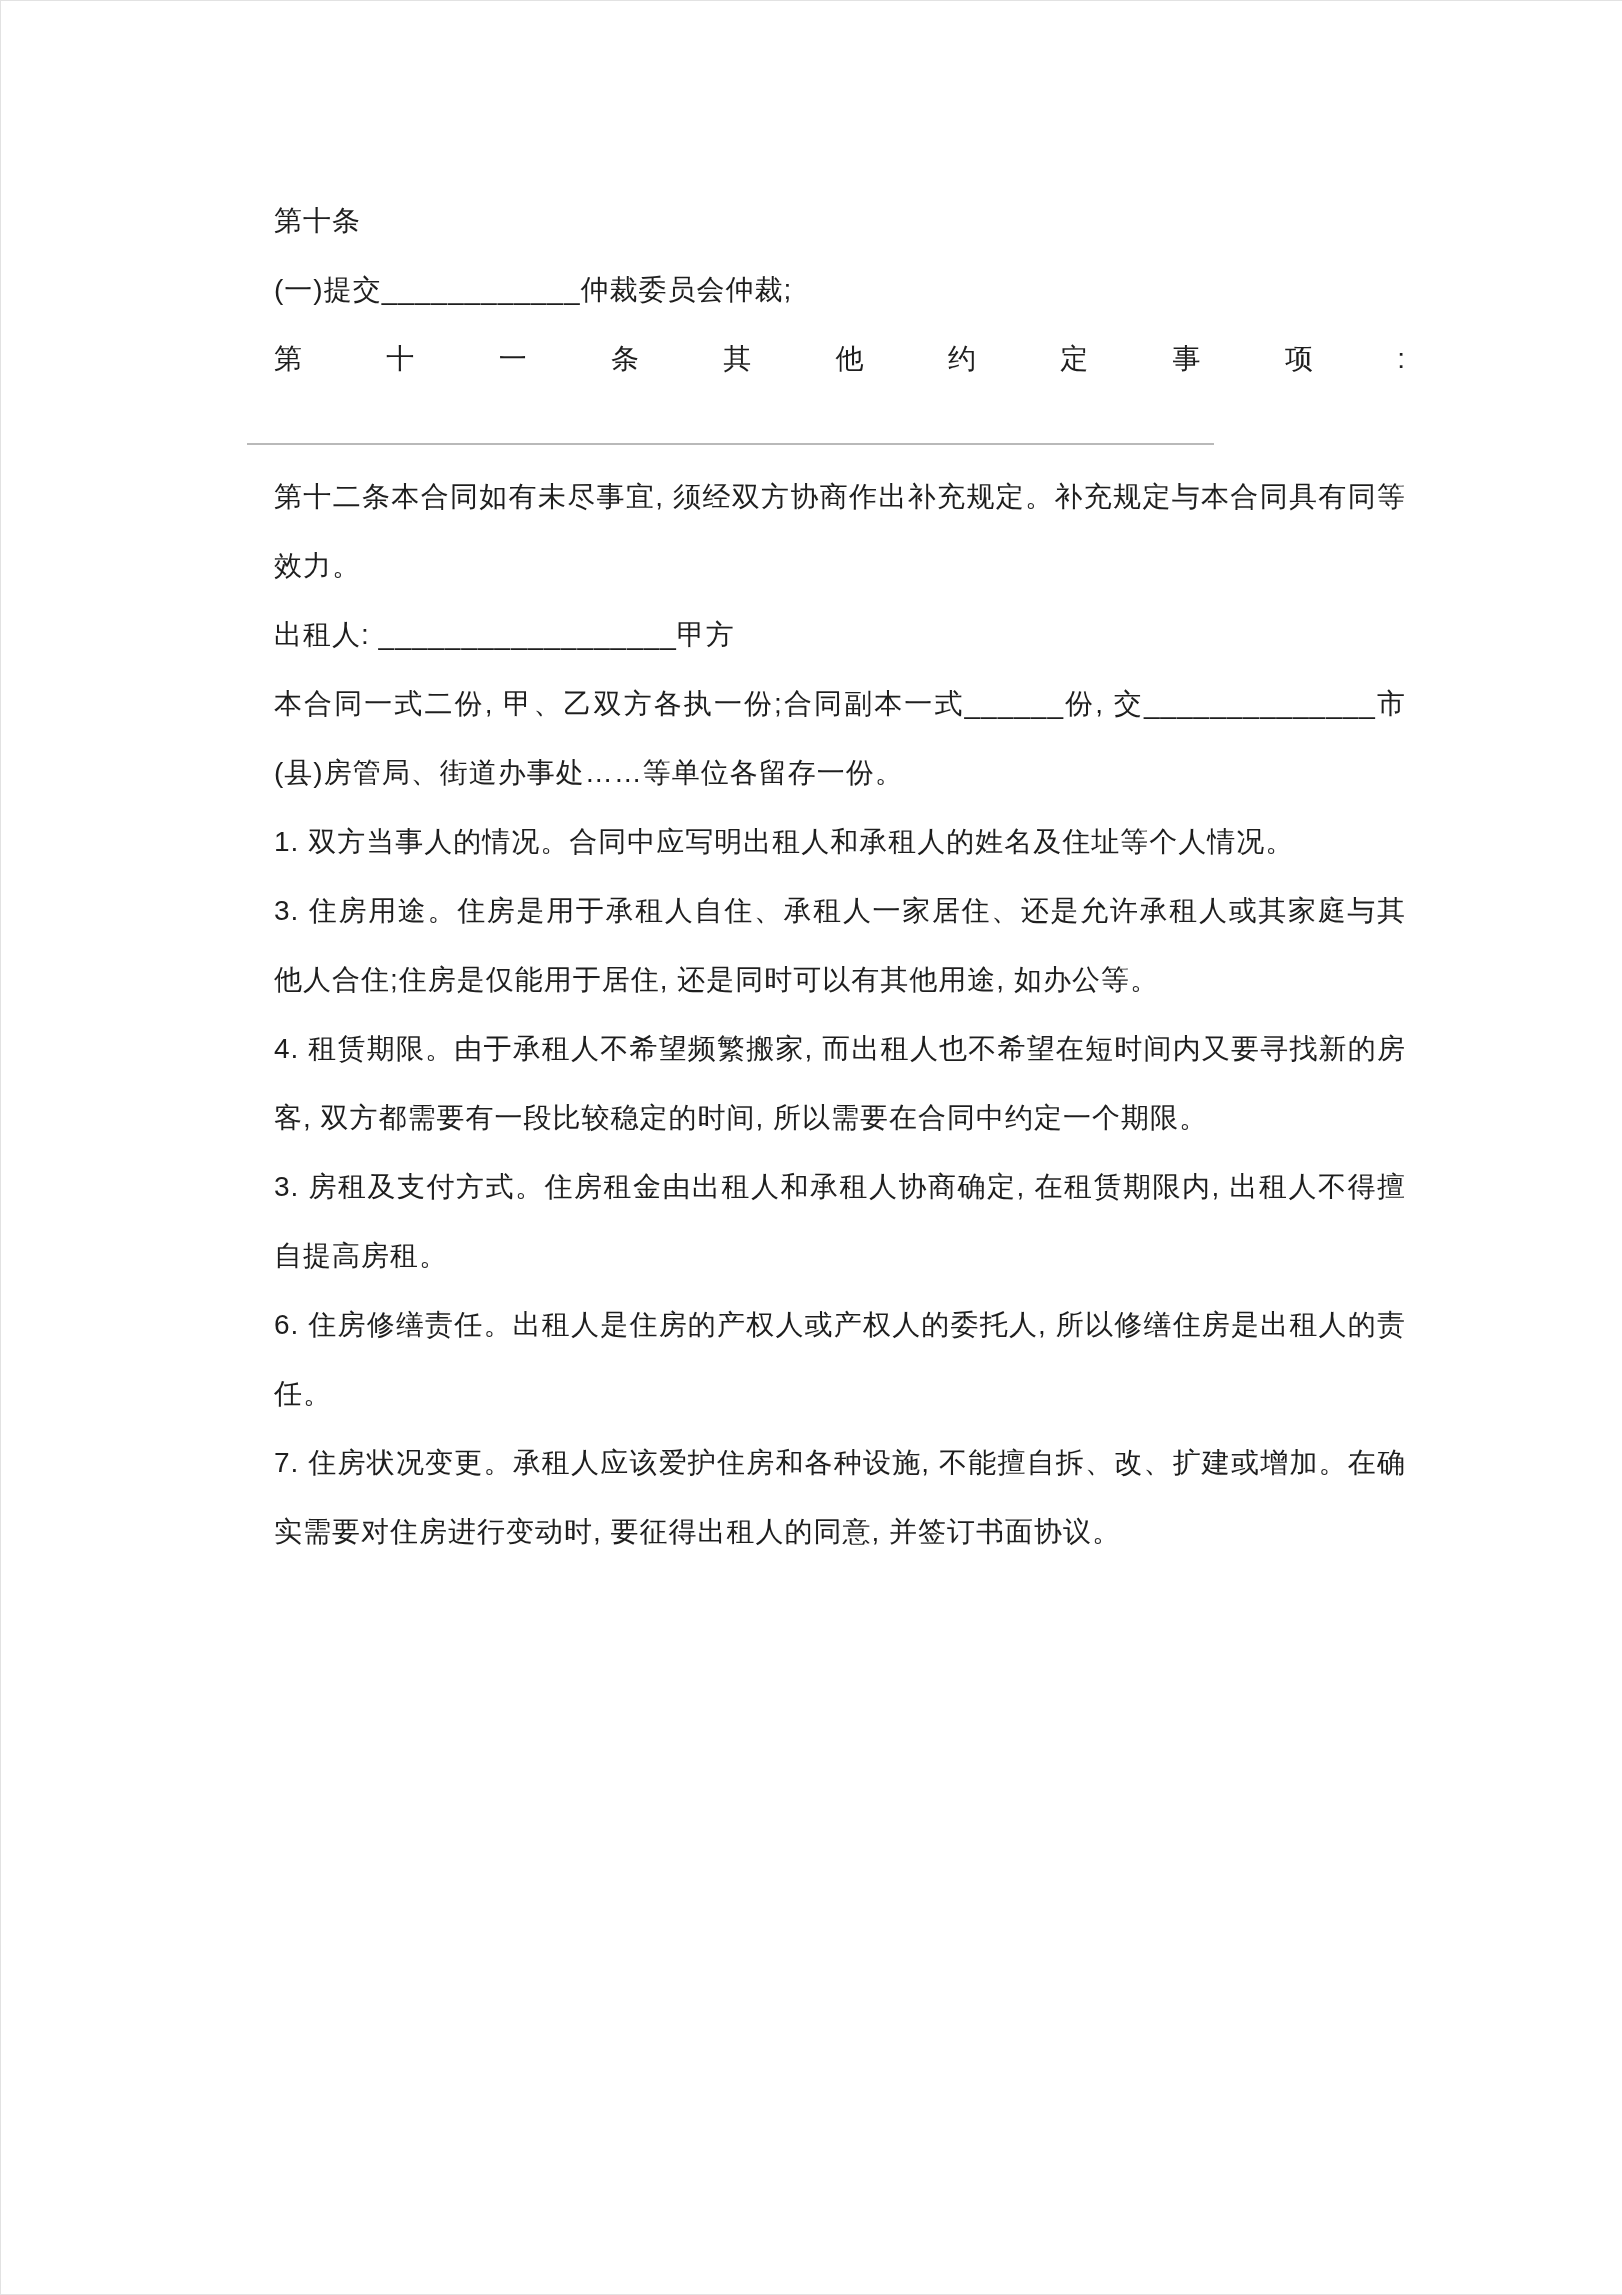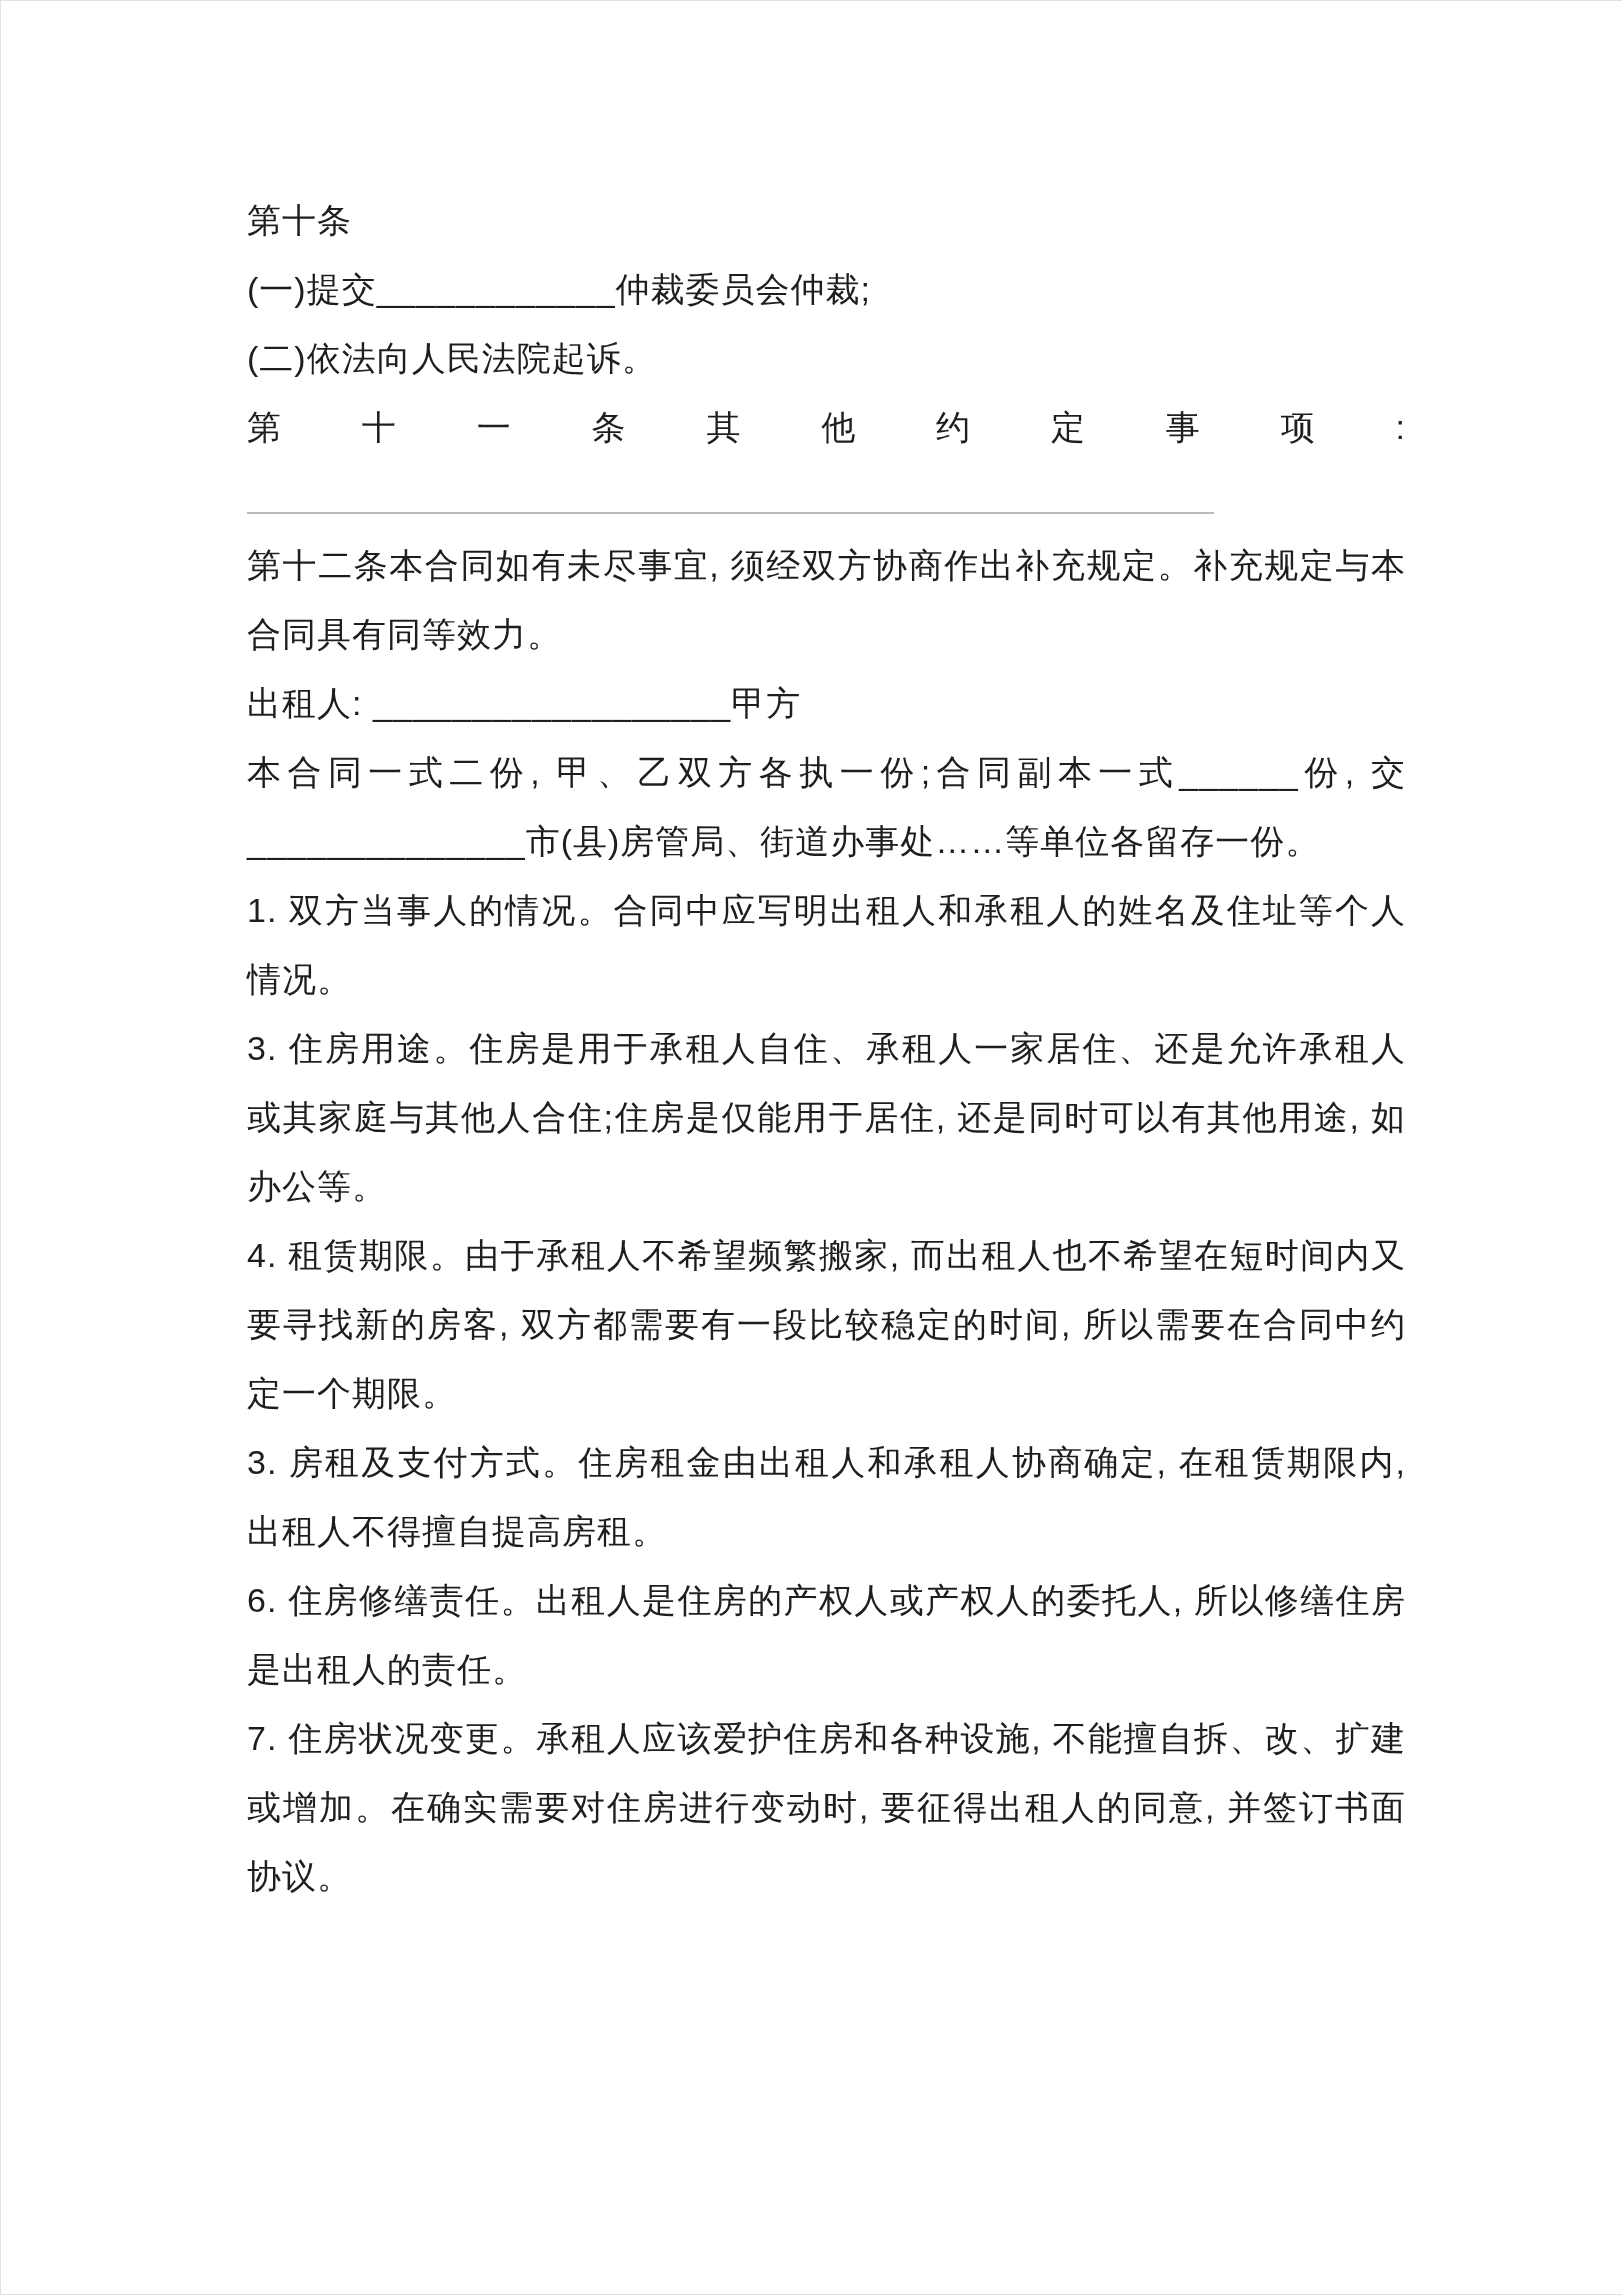--- a/index.html
+++ b/index.html
@@ -17,25 +17,26 @@
     height: 2295px;
     background: #ffffff;
     border: 1.3px solid #e2e2e2;
     padding: 185px 216px 0 246px;
     color: #1e1e1e;
   }
   .doc {
     width: 100%;
   }
   .para {
-    font-size: 34px;
+    font-size: 28px;
     line-height: 69px;
     text-align: justify;
     letter-spacing: 1px;
     word-break: break-word;
+    margin-left: 27px;
   }
   
   .justify-full {
     text-align: justify;
     text-align-last: justify;
     white-space: normal;
   }
   
   .fill-line {
     position: relative;
@@ -50,21 +51,20 @@
   }
 </style>
 </head>
 <body>
 
 <div class="page">
   <main class="doc">
 
     <p class="para">第十条</p>
     <p class="para">(一)提交____________仲裁委员会仲裁;</p>
-    <p class="para">(二)依法向人民法院起诉。</p>
 
     <p class="para justify-full">第 十 一 条 其 他 约 定 事 项 :</p>
 
     <div class="fill-line">
       <span class="rule"></span>
     </div>
 
     <p class="para">第十二条本合同如有未尽事宜, 须经双方协商作出补充规定。补充规定与本合同具有同等效力。</p>
     <p class="para">出租人: __________________甲方</p>
 

